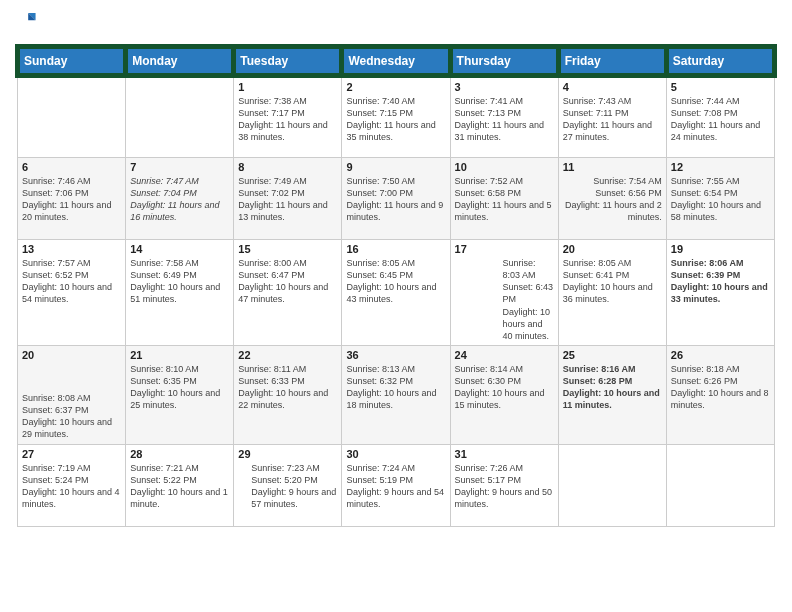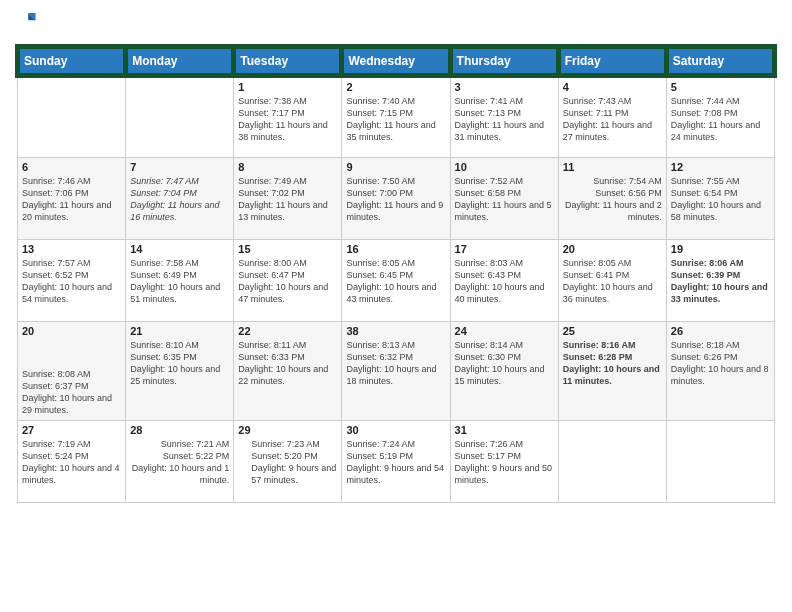--- a/index.html
+++ b/index.html
@@ -230,21 +230,21 @@
 Daylight: 10 hours and 47 minutes.</div>
           </td>
           <td>
             <div class="day-num">16</div>
             <div class="day-info" style="white-space: pre-line;">Sunrise: 8:05 AM
 Sunset: 6:45 PM
 Daylight: 10 hours and 43 minutes.</div>
           </td>
           <td>
             <div class="day-num">17</div>
-            <div class="day-info" style="white-space: pre-line;">Sunrise: 8:03 AM
+            <div class="day-info" style="white-space: pre-line; margin-left: 48px;">Sunrise: 8:03 AM
 Sunset: 6:43 PM
 Daylight: 10 hours and 40 minutes.</div>
           </td>
           <td>
             <div class="day-num">20</div>
             <div class="day-info" style="white-space: pre-line;">Sunrise: 8:05 AM
 Sunset: 6:41 PM
 Daylight: 10 hours and 36 minutes.</div>
           </td>
           <td>
@@ -267,21 +267,21 @@
 Sunset: 6:35 PM
 Daylight: 10 hours and 25 minutes.</div>
           </td>
           <td>
             <div class="day-num">22</div>
             <div class="day-info" style="white-space: pre-line;">Sunrise: 8:11 AM
 Sunset: 6:33 PM
 Daylight: 10 hours and 22 minutes.</div>
           </td>
           <td>
-            <div class="day-num">38</div>
+            <div class="day-num">36</div>
             <div class="day-info" style="white-space: pre-line;">Sunrise: 8:13 AM
 Sunset: 6:32 PM
 Daylight: 10 hours and 18 minutes.</div>
           </td>
           <td>
             <div class="day-num">24</div>
             <div class="day-info" style="white-space: pre-line;">Sunrise: 8:14 AM
 Sunset: 6:30 PM
 Daylight: 10 hours and 15 minutes.</div>
           </td>
@@ -300,21 +300,21 @@
         </tr>
         <tr>
           <td>
             <div class="day-num">27</div>
             <div class="day-info" style="white-space: pre-line;">Sunrise: 7:19 AM
 Sunset: 5:24 PM
 Daylight: 10 hours and 4 minutes.</div>
           </td>
           <td>
             <div class="day-num">28</div>
-            <div class="day-info" style="white-space: pre-line; text-align: right;">Sunrise: 7:21 AM
+            <div class="day-info" style="white-space: pre-line;">Sunrise: 7:21 AM
 Sunset: 5:22 PM
 Daylight: 10 hours and 1 minute.</div>
           </td>
           <td>
             <div class="day-num">29</div>
             <div class="day-info" style="white-space: pre-line; margin-left: 13px;">Sunrise: 7:23 AM
 Sunset: 5:20 PM
 Daylight: 9 hours and 57 minutes.</div>
           </td>
           <td>

